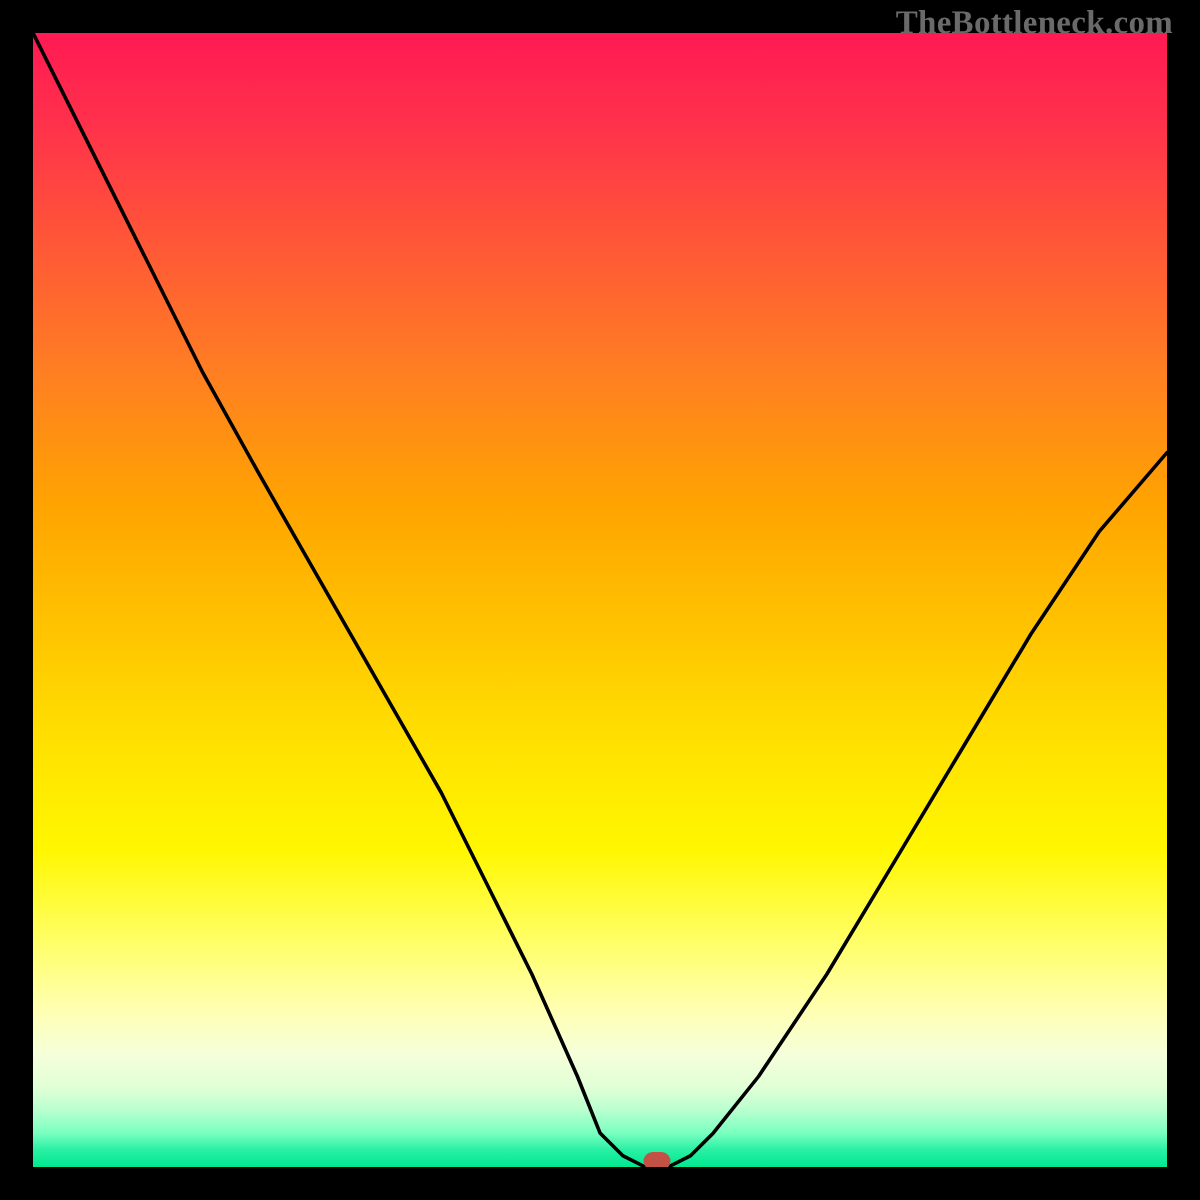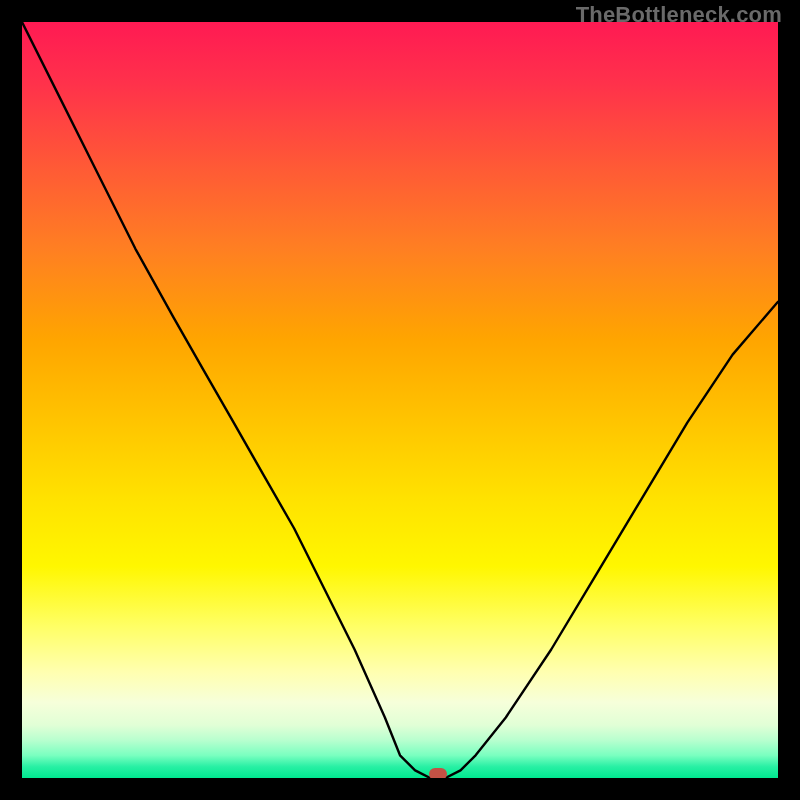--- a/index.html
+++ b/index.html
@@ -9,20 +9,21 @@
     height: 800px;
     background: #000;
     overflow: hidden;
     font-family: Arial, Helvetica, sans-serif;
   }
   .frame {
     position: relative;
     width: 800px;
     height: 608px;
     background: #000;
+    font-family: Liberation Serif, serif;
   }
   .watermark {
     position: absolute;
     top: 2px;
     right: 18px;
     color: #6a6a6a;
     font-size: 22px;
     font-weight: 600;
     letter-spacing: 0.2px;
     z-index: 10;

